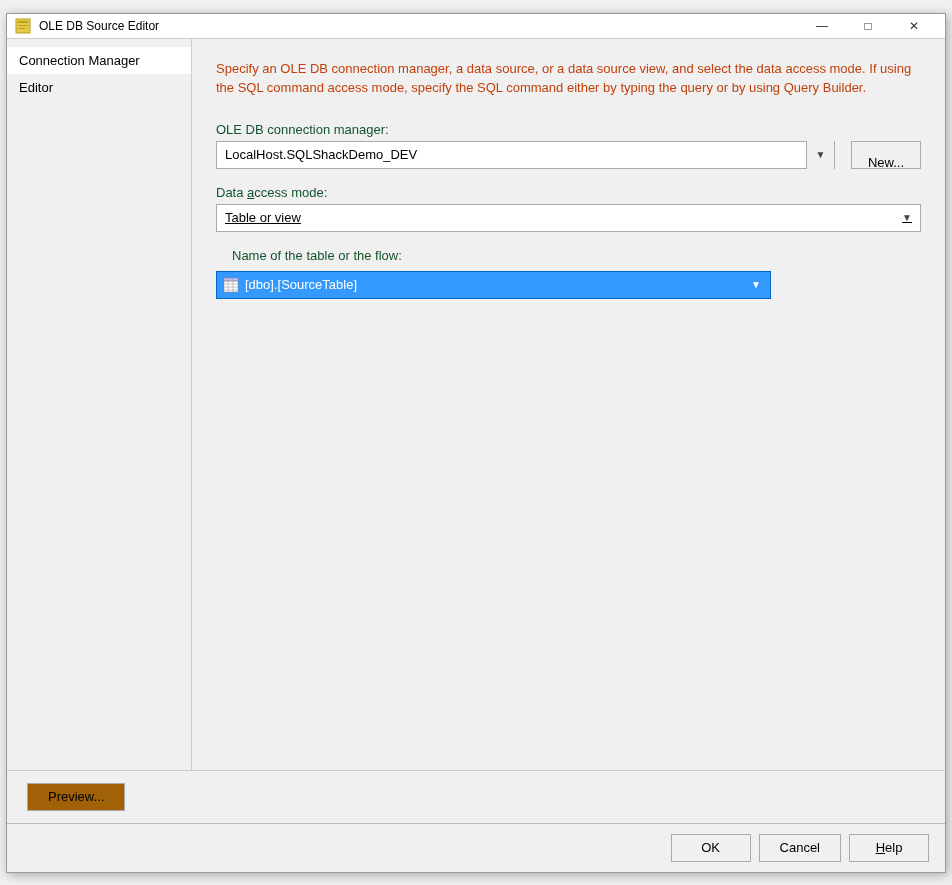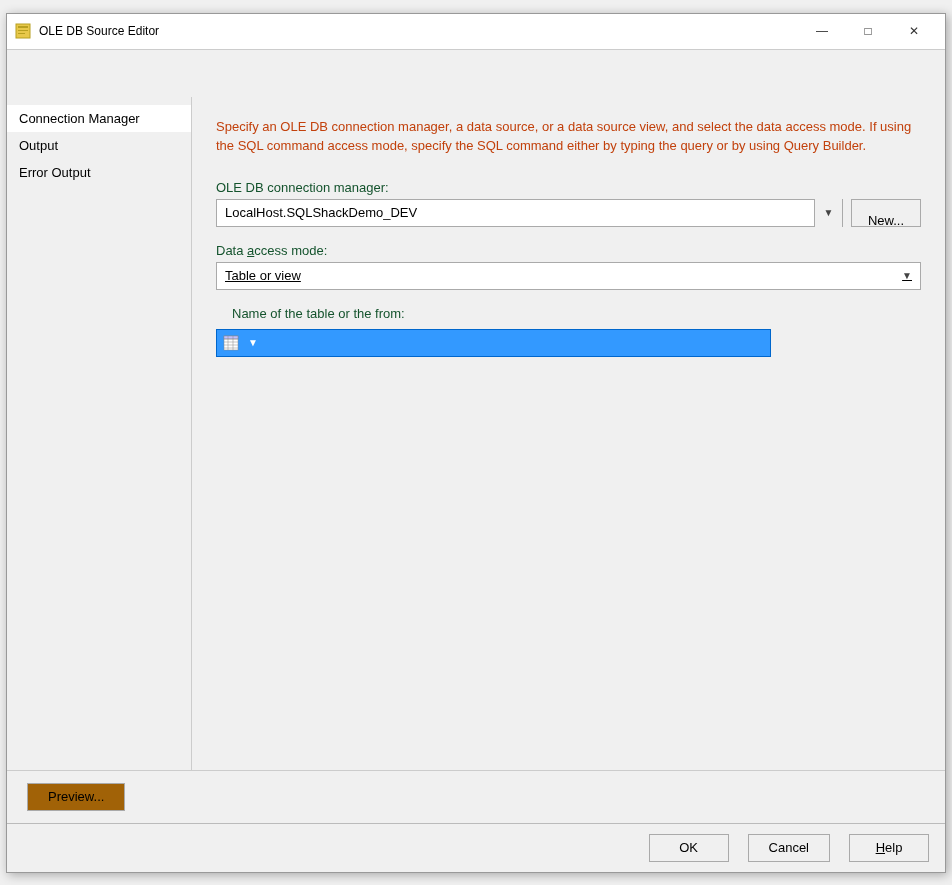--- a/index.html
+++ b/index.html
@@ -24,21 +24,21 @@
       height: 860px;
       background: #f0f0f0;
       border: 1px solid #999;
       box-shadow: 2px 2px 10px rgba(0,0,0,0.3);
       display: flex;
       flex-direction: column;
     }
 
     .title-bar {
       background: #fff;
-      height: 36px;
+      height: 25px;
       display: flex;
       align-items: center;
       padding: 0 8px;
       border-bottom: 1px solid #ccc;
       flex-shrink: 0;
     }
 
     .title-bar-icon {
       width: 16px;
       height: 16px;
@@ -79,21 +79,20 @@
 
     .description-text {
       font-size: 13px;
       color: #000;
     }
 
     .main-content {
       display: flex;
       flex: 1;
       overflow: hidden;
-      margin-top: 47px;
     }
 
     .sidebar {
       width: 185px;
       background: #f0f0f0;
       border-right: 1px solid #ccc;
       padding: 8px 0;
       flex-shrink: 0;
     }
 
@@ -134,21 +133,21 @@
       color: #14532d;
     }
 
     .form-label u {
       text-decoration: underline;
     }
 
     .input-row {
       display: flex;
       align-items: flex-start;
-      gap: 8px;
+      gap: 16px;
     }
 
     .combo-box {
       flex: 1;
       height: 28px;
       border: 1px solid #aaa;
       background: #fff;
       padding: 0 8px;
       font-size: 13px;
       display: flex;
@@ -249,21 +248,21 @@
       cursor: pointer;
       font-size: 13px;
     }
 
     .footer {
       border-top: 1px solid #bbb;
       padding: 10px 16px;
       background: #f0f0f0;
       display: flex;
       justify-content: flex-end;
-      gap: 19px;
+      gap: 8px;
       flex-shrink: 0;
     }
 
     .footer-btn {
       height: 28px;
       min-width: 80px;
       padding: 0 20px;
       border: 1px solid #aaa;
       background: #f0f0f0;
       cursor: pointer;
@@ -300,24 +299,21 @@
   </div>
 
 
   <div class="main-content">
 
     <div class="sidebar">
       <div class="sidebar-item active">
         <span>Connection Manager</span>
       </div>
       <div class="sidebar-item">
-        <span>Output</span>
-      </div>
-      <div class="sidebar-item">
-        <span>Error Output</span>
+        <span>Editor</span>
       </div>
     </div>
 
     <div class="panel">
       <p class="panel-description">Specify an OLE DB connection manager, a data source, or a data source view, and select the data access mode. If using the SQL command access mode, specify the SQL command either by typing the query or by using Query Builder.</p>
 
       <div class="form-group">
         <label class="form-label">OLE DB connection manager:</label>
         <div class="input-row">
           <div class="combo-box">
@@ -330,34 +326,35 @@
 
       <div class="form-group">
         <label class="form-label">Data <u>a</u>ccess mode:</label>
         <div class="select-box">
           <span>Table or view</span>
           <span style="font-size:10px; color:#444;">▼</span>
         </div>
       </div>
 
       <div class="form-group">
-        <label class="form-label" style="padding-left:16px;">Name of the table or the from:</label>
+        <label class="form-label" style="padding-left:16px;">Name of the table or the flow:</label>
         <div class="table-select">
           <div class="table-select-icon grid-icon">
             <svg width="16" height="16" viewBox="0 0 16 16">
               <rect x="1" y="1" width="14" height="14" fill="#fff" stroke="#888" stroke-width="0.5"></rect>
               <rect x="1" y="1" width="14" height="3" fill="#c0c0ff" stroke="#888" stroke-width="0.5"></rect>
               <line x1="1" y1="4" x2="15" y2="4" stroke="#888" stroke-width="0.5"></line>
               <line x1="1" y1="7" x2="15" y2="7" stroke="#888" stroke-width="0.5"></line>
               <line x1="1" y1="10" x2="15" y2="10" stroke="#888" stroke-width="0.5"></line>
               <line x1="1" y1="13" x2="15" y2="13" stroke="#888" stroke-width="0.5"></line>
               <line x1="5" y1="1" x2="5" y2="15" stroke="#888" stroke-width="0.5"></line>
               <line x1="10" y1="1" x2="10" y2="15" stroke="#888" stroke-width="0.5"></line>
             </svg>
           </div>
+          <span class="table-select-text">[dbo].[SourceTable]</span>
           <span class="table-select-arrow">▼</span>
         </div>
       </div>
     </div>
   </div>
 
   <div class="bottom-bar">
     <button class="preview-btn">Preview...</button>
   </div>
 

